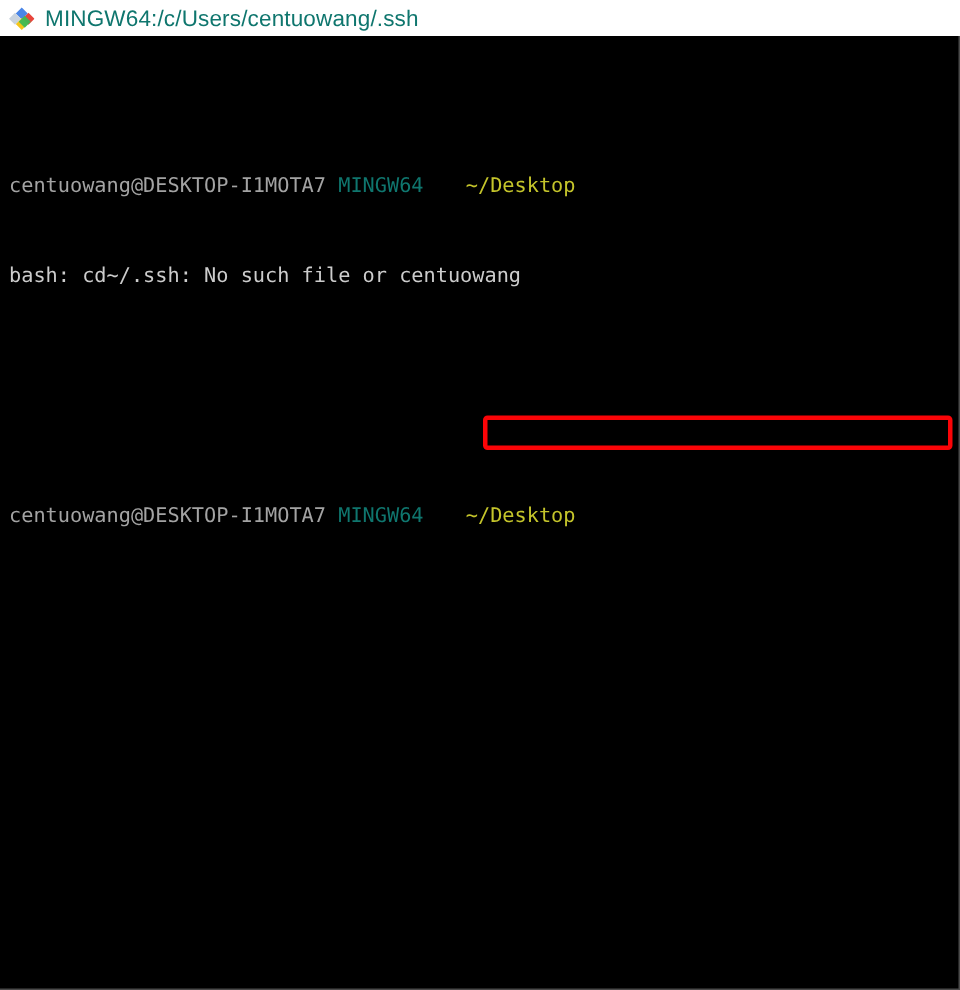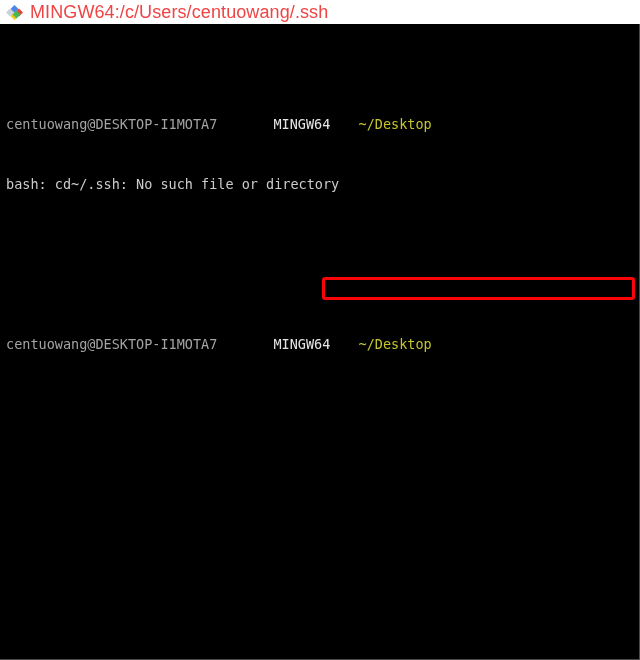--- a/index.html
+++ b/index.html
@@ -34,22 +34,22 @@
   }
   #title-icon {
     width: 17px;
     height: 17px;
     margin-right: 7px;
     flex: 0 0 17px;
     display: block;
   }
   #title-text {
     font-family: "Liberation Sans", sans-serif;
-    font-size: 18px;
-    color: #ef4444;
+    font-size: 15px;
+    color: #0f766e;
     white-space: nowrap;
     letter-spacing: 0.1px;
   }
   
   #terminal {
     flex: 1 1 auto;
     background: #000000;
     position: relative;
     overflow: hidden;
     border-right: 1px solid #4a4a4a;
@@ -64,21 +64,21 @@
     font-family: "DejaVu Sans Mono", monospace;
     font-size: 13.5px;
     line-height: 20px;
     color: #cdcdcd;
     white-space: pre;
     letter-spacing: 0px;
   }
   .line { height: 20px; white-space: pre; }
   .blank { height: 20px; }
   .c-user   { color: #a3a3a3; }
-  .c-mingw  { color: #e5e5e5; margin-left: 48px; }
+  .c-mingw  { color: #0f766e; }
   .c-path   { color: #c5c52b; margin-left: 20px; }
   .c-out    { color: #cccccc; }
   .c-white  { color: #d8d8d8; }
   
   #annotation-box {
     position: absolute;
     border: 3px solid #fb0407;
     border-radius: 3px;
     pointer-events: none;
     box-sizing: border-box;
@@ -98,21 +98,21 @@
       <polygon points="21,13 29,21 21,29 13,21" fill="#3dba54" opacity="0.95"></polygon>
     </svg>
     <span id="title-text">MINGW64:/c/Users/centuowang/.ssh</span>
   </div>
 
   <div id="terminal">
     <div id="screen">
 
       
       <div class="line"><span class="c-user">centuowang@DESKTOP-I1MOTA7</span> <span class="c-mingw">MINGW64</span> <span class="c-path">~/Desktop</span></div>
-      <div class="line c-out">bash: cd~/.ssh: No such file or directory</div>
+      <div class="line c-out">bash: cd~/.ssh: No such file or centuowang</div>
       <div class="blank"></div>
 
       
       <div class="line"><span class="c-user">centuowang@DESKTOP-I1MOTA7</span> <span class="c-mingw">MINGW64</span> <span class="c-path">~/Desktop</span></div>
       <div class="blank"></div>
       <div class="blank"></div>
 
       
       
       

